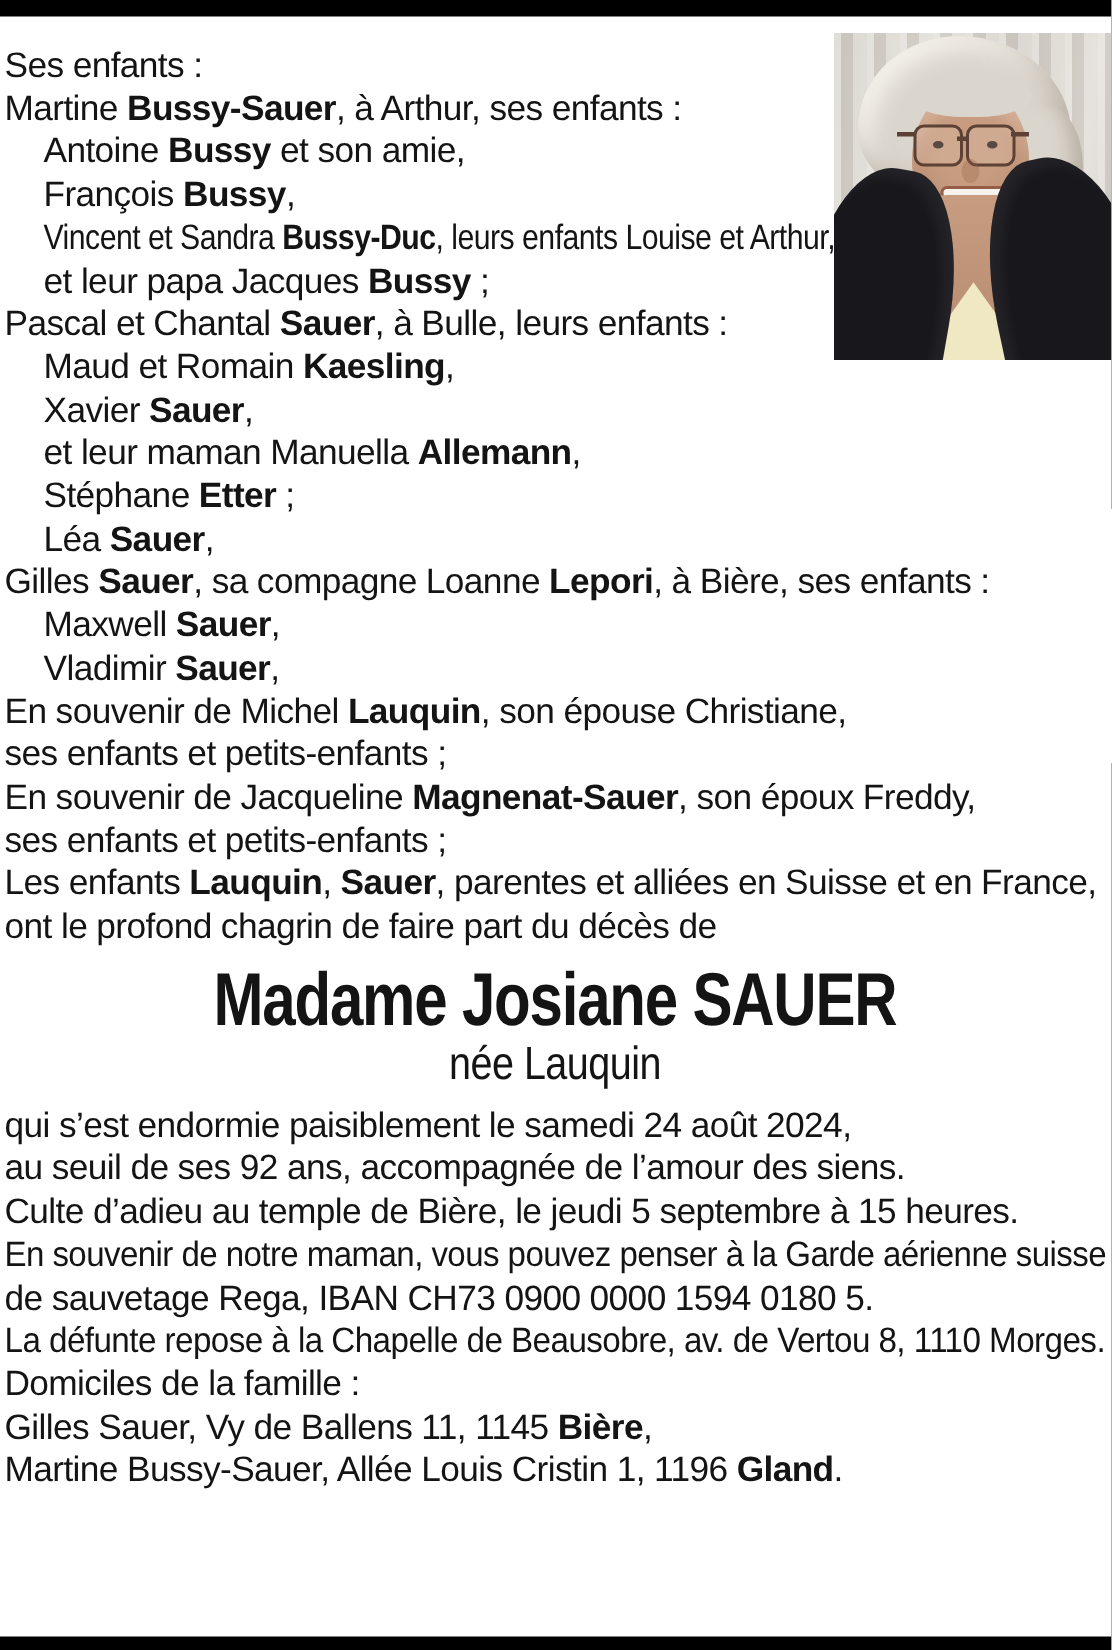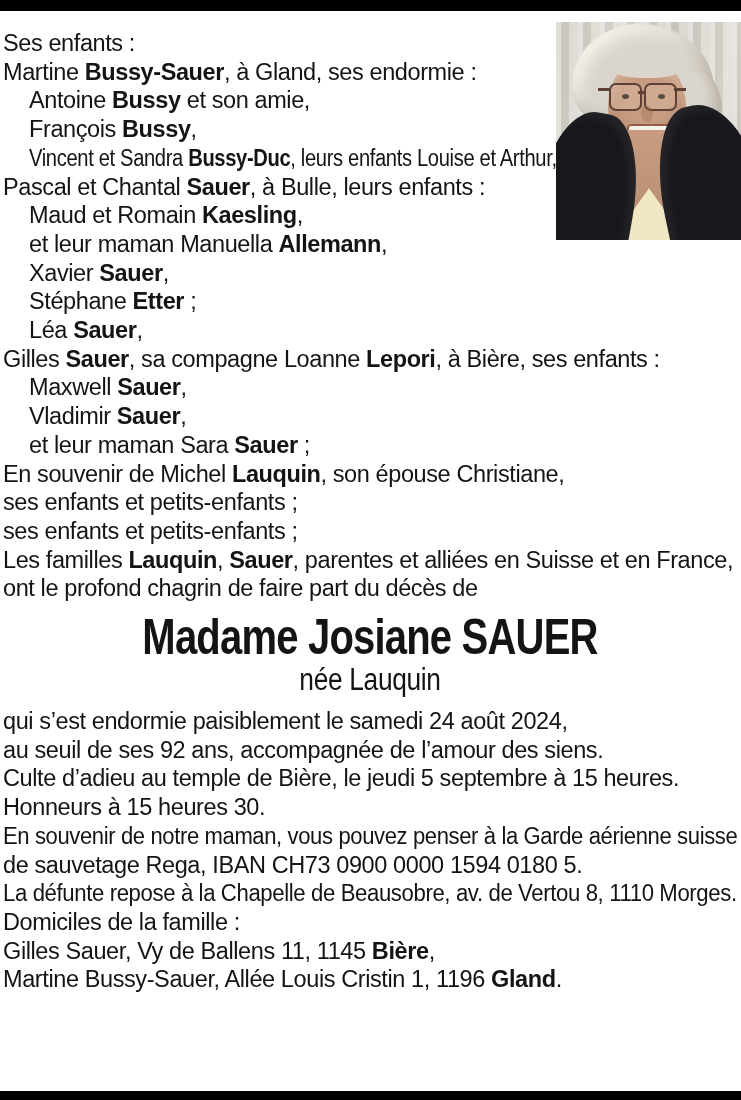--- a/index.html
+++ b/index.html
@@ -122,47 +122,47 @@
     <div class="ph-smile"></div>
     <div class="ph-chest"></div>
     <div class="ph-shirt"></div>
     <div class="ph-card-l"></div>
     <div class="ph-card-r"></div>
   </div>
 
   <div class="content">
     <div class="family">
         <div class="line narrow"><span>Ses enfants :</span></div>
-        <div class="line narrow"><span>Martine </span><span class="b">Bussy-Sauer</span><span>, à Gland, ses endormie :</span></div>
+        <div class="line narrow"><span>Martine </span><span class="b">Bussy-Sauer</span><span>, à Arthur, ses enfants :</span></div>
         <div class="line indent narrow"><span>Antoine </span><span class="b">Bussy</span><span> et son amie,</span></div>
         <div class="line indent narrow"><span>François </span><span class="b">Bussy</span><span>,</span></div>
         <div class="line indent narrow" style="transform: scaleX(0.857143);"><span>Vincent et Sandra </span><span class="b">Bussy-Duc</span><span>, leurs enfants Louise et Arthur,</span></div>
+        <div class="line indent narrow"><span>et leur papa Jacques </span><span class="b">Bussy</span><span> ;</span></div>
         <div class="line narrow"><span>Pascal et Chantal </span><span class="b">Sauer</span><span>, à Bulle, leurs enfants :</span></div>
         <div class="line indent narrow"><span>Maud et Romain </span><span class="b">Kaesling</span><span>,</span></div>
+        <div class="line indent"><span>Xavier </span><span class="b">Sauer</span><span>,</span></div>
         <div class="line indent"><span>et leur maman Manuella </span><span class="b">Allemann</span><span>,</span></div>
-        <div class="line indent"><span>Xavier </span><span class="b">Sauer</span><span>,</span></div>
         <div class="line indent"><span>Stéphane </span><span class="b">Etter</span><span> ;</span></div>
         <div class="line indent"><span>Léa </span><span class="b">Sauer</span><span>,</span></div>
         <div class="line"><span>Gilles </span><span class="b">Sauer</span><span>, sa compagne Loanne </span><span class="b">Lepori</span><span>, à Bière, ses enfants :</span></div>
         <div class="line indent"><span>Maxwell </span><span class="b">Sauer</span><span>,</span></div>
         <div class="line indent"><span>Vladimir </span><span class="b">Sauer</span><span>,</span></div>
-        <div class="line indent"><span>et leur maman Sara </span><span class="b">Sauer</span><span> ;</span></div>
         <div class="line"><span>En souvenir de Michel </span><span class="b">Lauquin</span><span>, son épouse Christiane,</span></div>
         <div class="line"><span>ses enfants et petits-enfants ;</span></div>
+        <div class="line"><span>En souvenir de Jacqueline </span><span class="b">Magnenat-Sauer</span><span>, son époux Freddy,</span></div>
         <div class="line"><span>ses enfants et petits-enfants ;</span></div>
-        <div class="line"><span>Les familles </span><span class="b">Lauquin</span><span>, </span><span class="b">Sauer</span><span>, parentes et alliées en Suisse et en France,</span></div>
+        <div class="line"><span>Les enfants </span><span class="b">Lauquin</span><span>, </span><span class="b">Sauer</span><span>, parentes et alliées en Suisse et en France,</span></div>
         <div class="line"><span>ont le profond chagrin de faire part du décès de</span></div>
       </div>
     <div class="title">Madame Josiane SAUER</div>
     <div class="subtitle">née Lauquin</div>
     <div class="details">
         <div class="line"><span>qui s’est endormie paisiblement le samedi 24 août 2024,</span></div>
         <div class="line"><span>au seuil de ses 92 ans, accompagnée de l’amour des siens.</span></div>
         <div class="line"><span>Culte d’adieu au temple de Bière, le jeudi 5 septembre à 15 heures.</span></div>
-        <div class="line"><span>Honneurs à 15 heures 30.</span></div>
         <div class="line" style="transform: scaleX(0.93742);"><span>En souvenir de notre maman, vous pouvez penser à la Garde aérienne suisse</span></div>
         <div class="line"><span>de sauvetage Rega, IBAN CH73 0900 0000 1594 0180 5.</span></div>
         <div class="line" style="transform: scaleX(0.942234);"><span>La défunte repose à la Chapelle de Beausobre, av. de Vertou 8, 1110 Morges.</span></div>
         <div class="line"><span>Domiciles de la famille :</span></div>
         <div class="line"><span>Gilles Sauer, Vy de Ballens 11, 1145 </span><span class="b">Bière</span><span>,</span></div>
         <div class="line"><span>Martine Bussy-Sauer, Allée Louis Cristin 1, 1196 </span><span class="b">Gland</span><span>.</span></div>
       </div>
   </div>
 
   <div class="bar bottom"></div>

